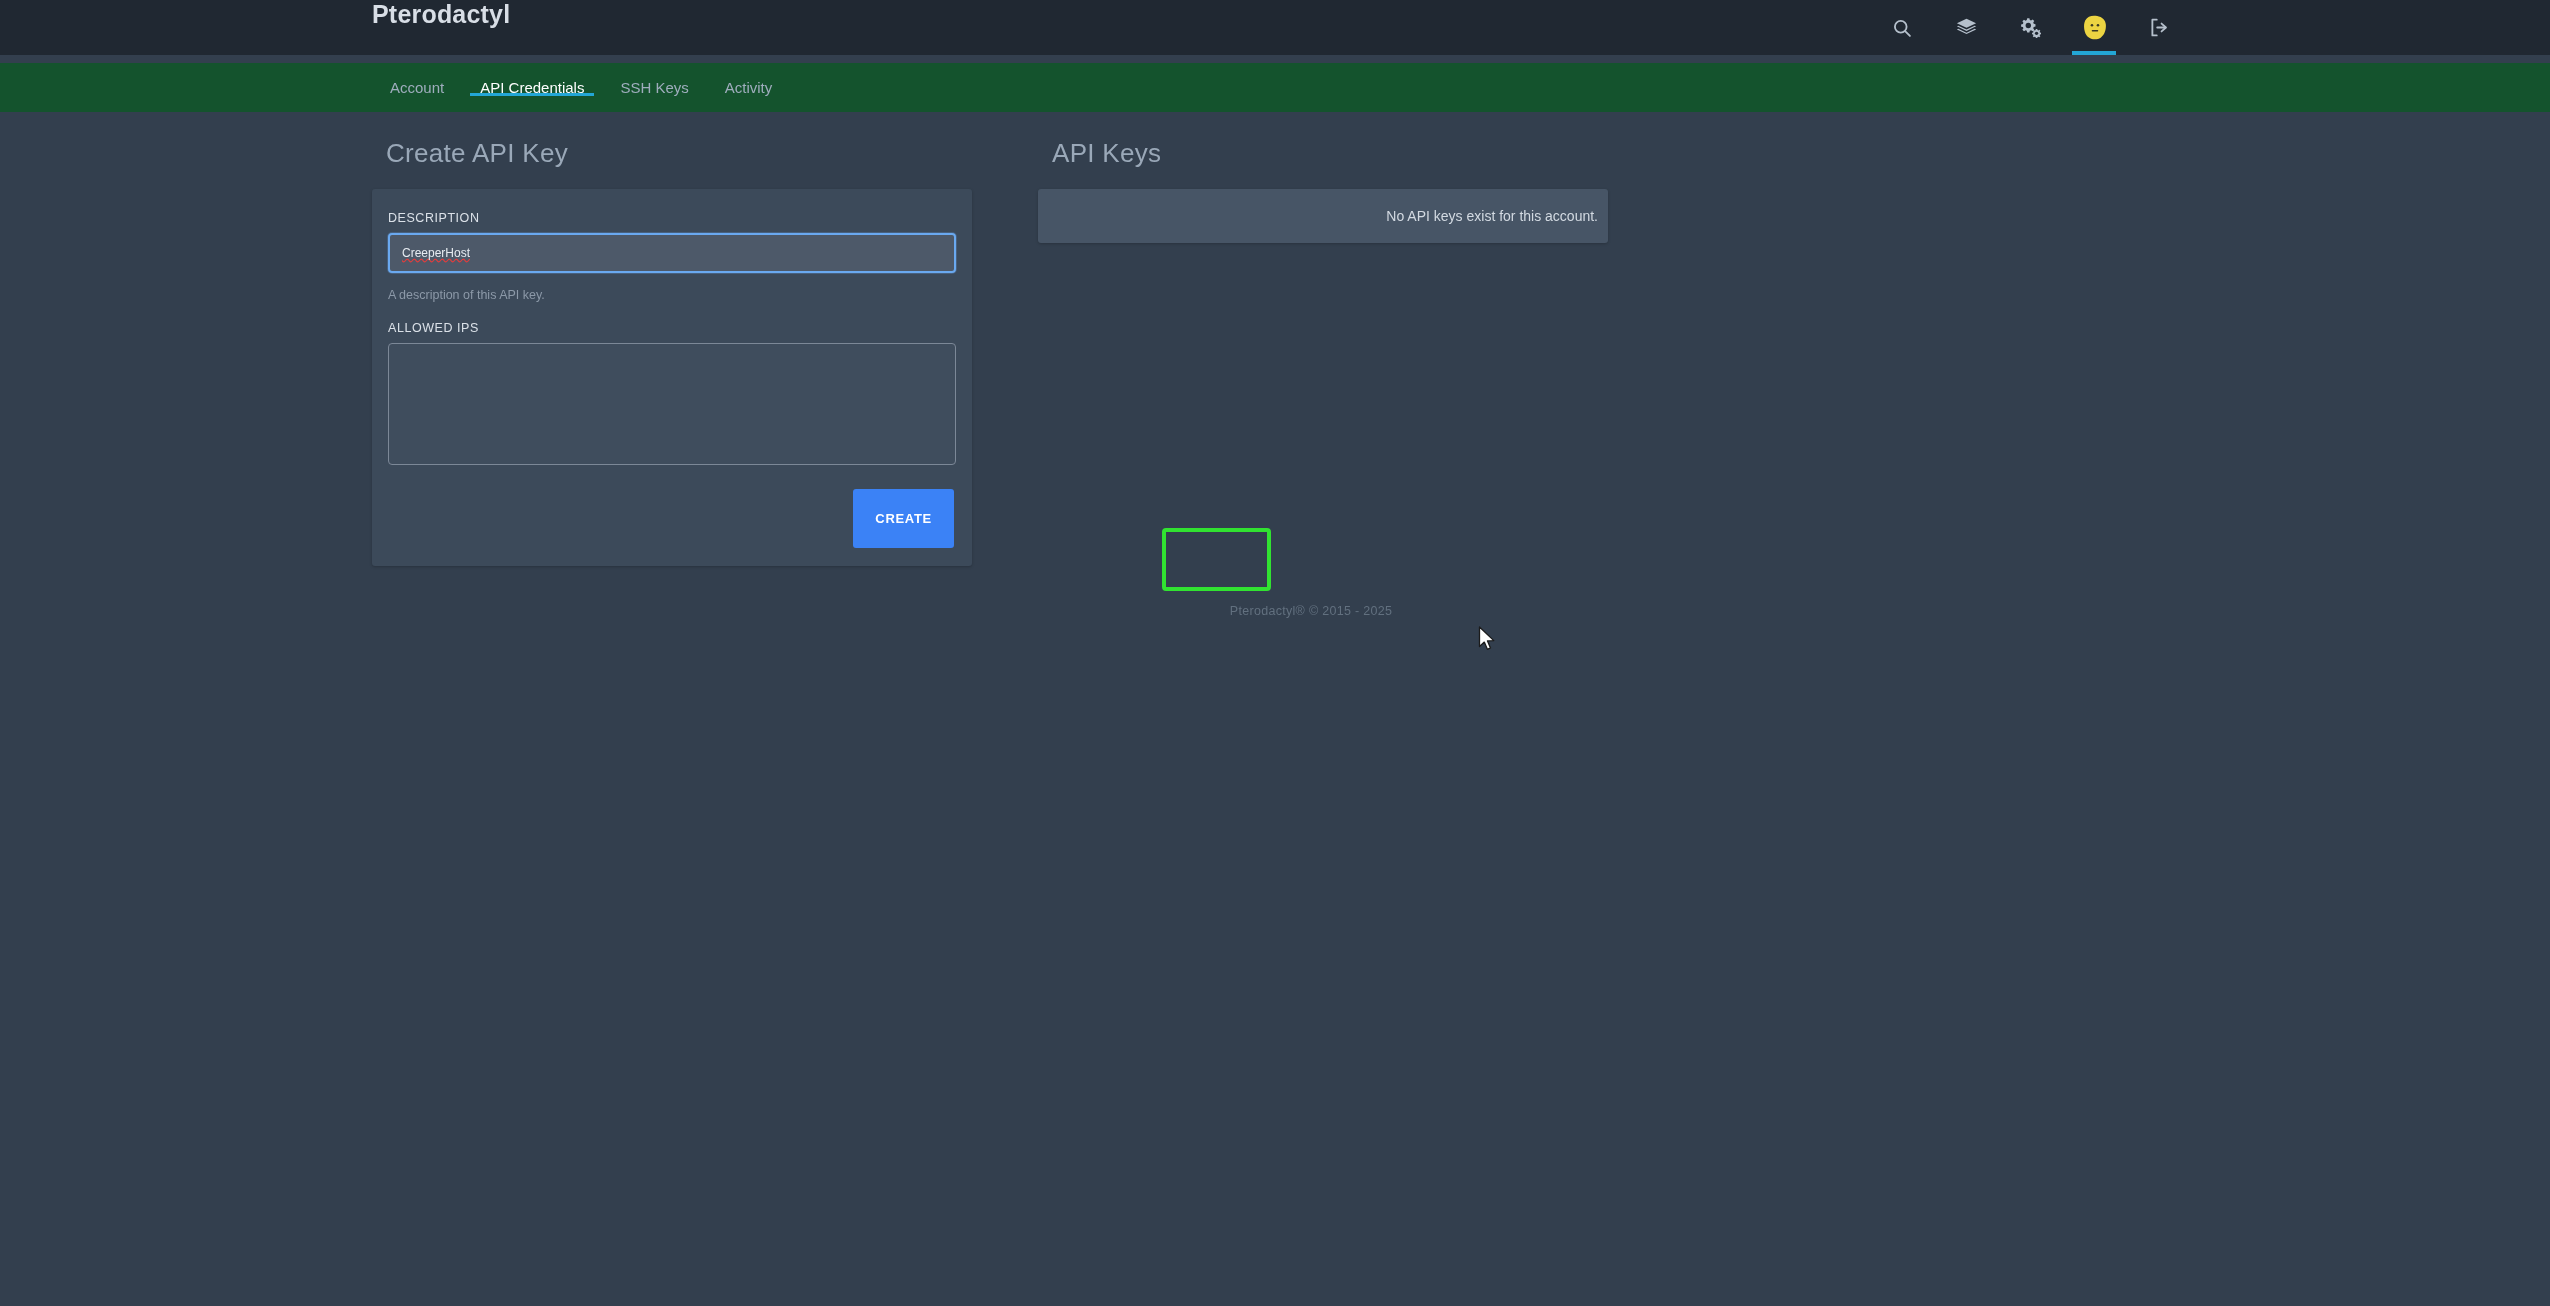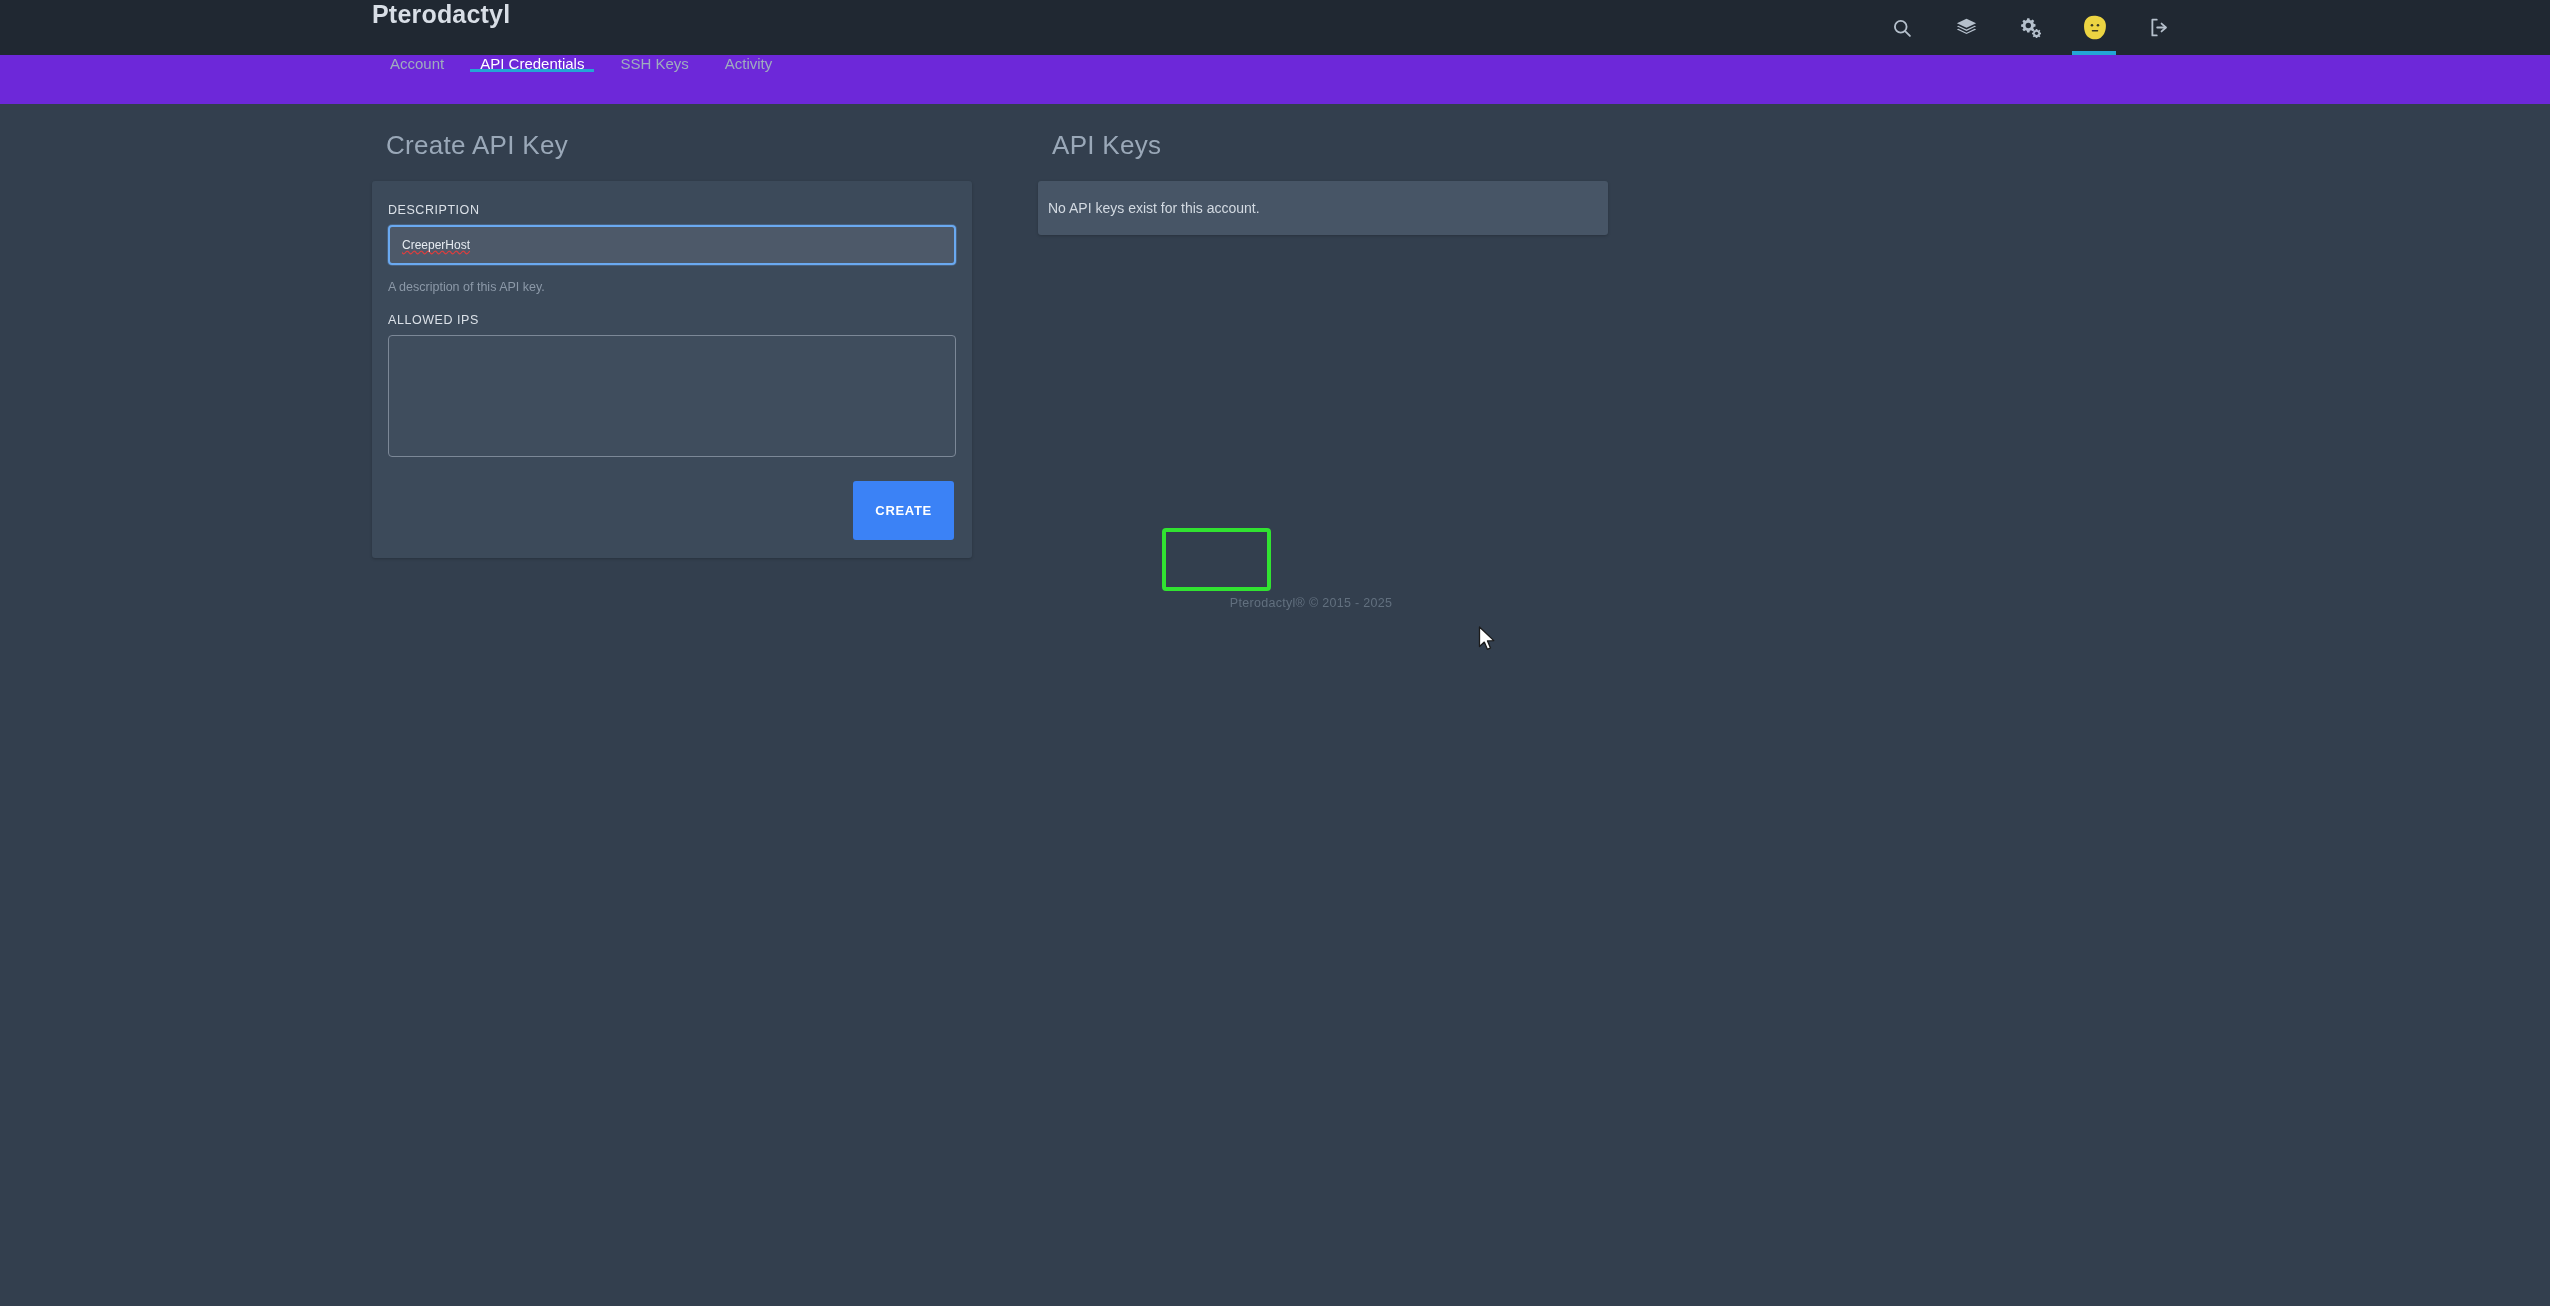--- a/index.html
+++ b/index.html
@@ -66,24 +66,25 @@
   }
   .avatar {
     width: 27px;
     height: 27px;
     display: block;
   }
 
   
   .subnav {
     height: 49px;
-    background: #6d28d9;
+    background: #14532d;
     display: flex;
     justify-content: center;
-    align-items: flex-start;
+    align-items: center;
+    margin-top: 8px;
   }
   .subnav-inner {
     width: 1830px;
     display: flex;
     align-items: stretch;
     padding-left: 12px;
     box-sizing: border-box;
   }
   .subnav-item {
     display: flex;
@@ -215,21 +216,21 @@
     border-radius: 4px;
     pointer-events: none;
     box-sizing: border-box;
   }
 
   .empty-panel {
     background: #475566;
     border-radius: 3px;
     color: #d3dae2;
     font-size: 14px;
-    text-align: left;
+    text-align: right;
     padding: 19px 10px;
     box-shadow: 0 1px 3px rgba(0,0,0,0.2);
   }
 
   .footer {
     width: 100%;
     text-align: center;
     color: #62707f;
     font-size: 12.5px;
     margin-top: 38px;

